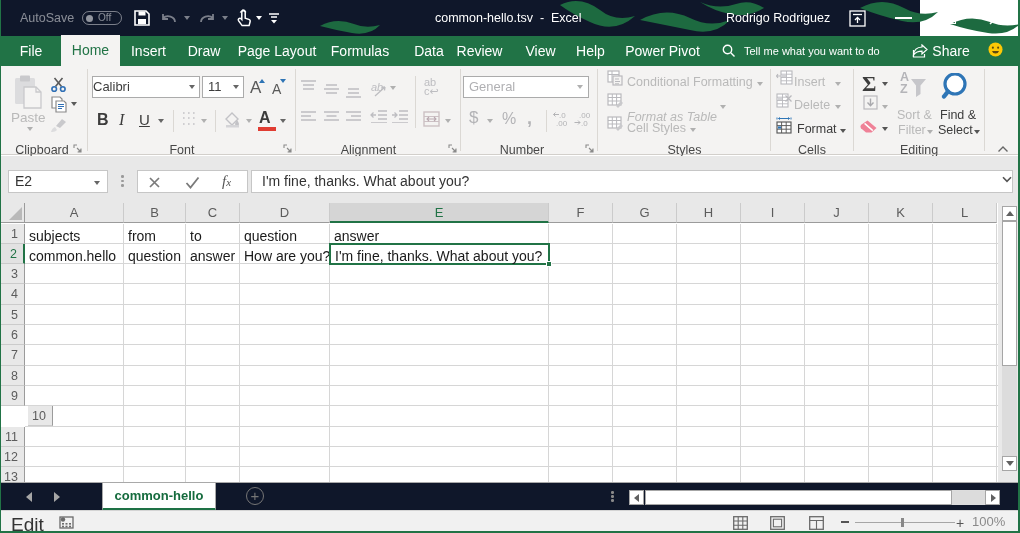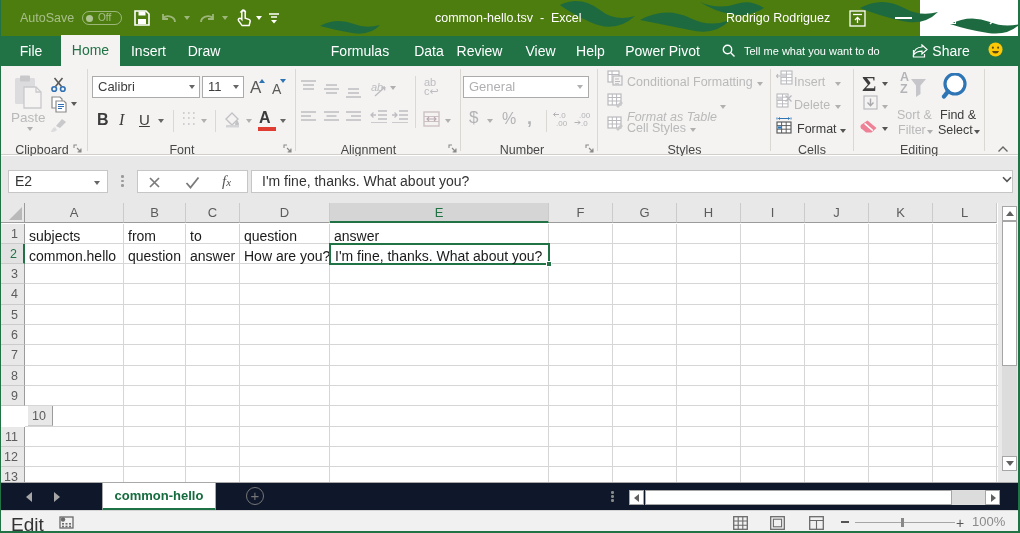--- a/index.html
+++ b/index.html
@@ -1,21 +1,21 @@
 <!DOCTYPE html>
 <html><head>
 <meta charset="utf-8">
 <style>
 * { margin:0; padding:0; box-sizing:border-box; }
 html,body { width:1020px; height:533px; overflow:hidden; }
 body { font-family:"Liberation Sans", sans-serif; position:relative; background:#fff; }
 .abs { position:absolute; }
 #frame { position:absolute; left:0; top:0; width:1020px; height:533px; }
 
-#titlebar { left:0; top:0; width:920px; height:36px; background:#4d7c0f; color:#fff; }
+#titlebar { left:0; top:0; width:920px; height:36px; background:#0f172a; color:#fff; }
 .tdim { color:rgba(255,255,255,0.5); }
 #titletext { left:435px; top:0; width:160px; height:36px; line-height:36px; font-size:12.5px; color:#fff; white-space:nowrap; }
 #username { left:726px; top:0; width:140px; height:36px; line-height:36px; font-size:12.5px; color:#fff; white-space:nowrap; }
 
 #tabrow { left:0; top:36px; width:1020px; height:30px; background:#217346; }
 .rtab { position:absolute; top:0; height:30px; line-height:30px; color:#fff; font-size:14px; text-align:center; white-space:nowrap; }
 #hometab { left:61px; top:-1px; width:59px; height:31px; background:#f4f3f2; color:#217346; line-height:31px; }
 .icon { position:absolute; }
 .rlbl { position:absolute; font-size:12.5px; color:#b9b9b9; white-space:nowrap; }
 .rdk { color:#3c3c3c; }
@@ -106,20 +106,21 @@
   <svg class="abs" style="left:988px;top:10px" width="16" height="16" viewBox="0 0 16 16">
     <path d="M2 2 L14 14 M14 2 L2 14" stroke="#fff" stroke-width="1.5"></path>
   </svg>
 </div>
 
 <div class="abs" id="tabrow">
   <div class="rtab" style="left:1px;width:60px;">File</div>
   <div class="rtab" id="hometab">Home</div>
   <div class="rtab" style="left:118px;width:61px;">Insert</div>
   <div class="rtab" style="left:174px;width:60px;">Draw</div>
+  <div class="rtab" style="left:237px;width:80px;">Page Layout</div>
   <div class="rtab" style="left:320px;width:80px;">Formulas</div>
   <div class="rtab" style="left:399px;width:60px;">Data</div>
   <div class="rtab" style="left:449px;width:61px;">Review</div>
   <div class="rtab" style="left:510px;width:61px;">View</div>
   <div class="rtab" style="left:560px;width:61px;">Help</div>
   <div class="rtab" style="left:617px;width:91px;">Power Pivot</div>
   <svg class="abs" style="left:722px;top:8px" width="14" height="14" viewBox="0 0 14 14">
     <circle cx="5.5" cy="5.5" r="4.2" fill="none" stroke="#fff" stroke-width="1.4"></circle>
     <path d="M8.8 8.8 L12.5 12.5" stroke="#fff" stroke-width="1.4"></path>
   </svg>
@@ -190,21 +191,21 @@
     <path d="M5 5 h8 l2 2 v9 h-10 z" fill="#fff" stroke="#8a8a8a" stroke-width="1.2"></path>
     <path d="M7 8.5 h6 M7 10.5 h6 M7 12.5 h4" stroke="#2f6fb5" stroke-width="1.1"></path>
   </svg>
   <div class="dd" style="left:71px;top:36px;border-top-color:#5a5a5a;"></div>
 
   <svg class="icon" style="left:50px;top:52px;" width="17" height="15" viewBox="0 0 17 15">
     <path d="M6 8 L12 1 L16 4 L10 10 z" fill="#c9c9cc"></path>
     <path d="M5 9 q-3 1 -4 5 q4 0.5 6 -2 z" fill="#dcdcde"></path>
   </svg>
 
-  <div class="combo" style="left:92px;top:10px;width:108px;height:22px;line-height:20px;padding-left:5px;color:#3c3c3c;">Calibri</div>
+  <div class="combo" style="left:92px;top:10px;width:108px;height:22px;line-height:20px;color:#3c3c3c;">Calibri</div>
   <div class="dd" style="left:189px;top:19px;border-top-color:#666;"></div>
   <div class="combo" style="left:202px;top:10px;width:42px;height:22px;line-height:20px;padding-left:5px;color:#3c3c3c;">11</div>
   <div class="dd" style="left:233px;top:19px;border-top-color:#666;"></div>
   <div class="abs" style="left:250px;top:12px;font-size:17px;color:#595959;">A</div>
   <div class="abs" style="left:259px;top:13px;width:0;height:0;border-left:3.5px solid transparent;border-right:3.5px solid transparent;border-bottom:4.5px solid #2e74b5;"></div>
   <div class="abs" style="left:272px;top:15px;font-size:14px;color:#595959;">A</div>
   <div class="abs" style="left:280px;top:13px;width:0;height:0;border-left:3.5px solid transparent;border-right:3.5px solid transparent;border-top:4.5px solid #2e74b5;"></div>
   <div class="abs rdk" style="left:97px;top:45px;font-size:16px;font-weight:bold;">B</div>
   <div class="abs rdk" style="left:119px;top:45px;font-size:16px;font-style:italic;font-family:'Liberation Serif',serif;">I</div>
   <div class="abs rdk" style="left:139px;top:45px;font-size:15px;text-decoration:underline;">U</div>

